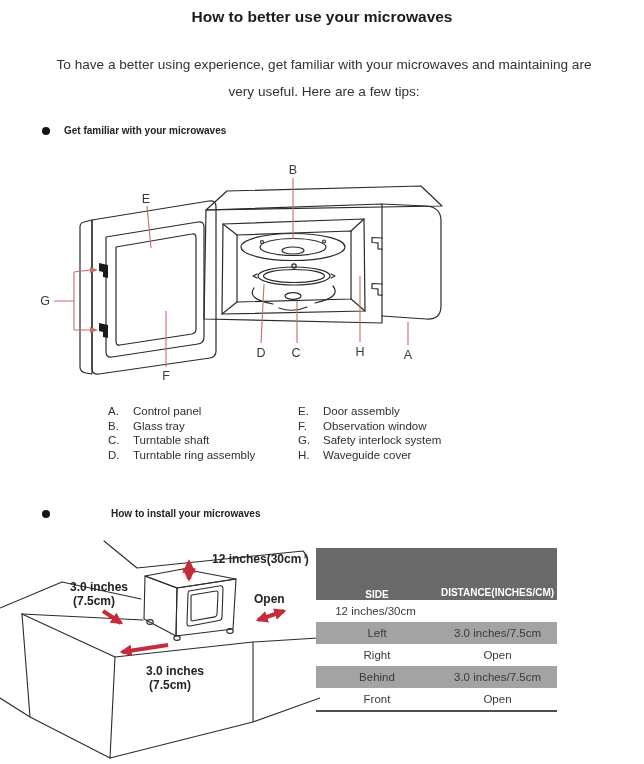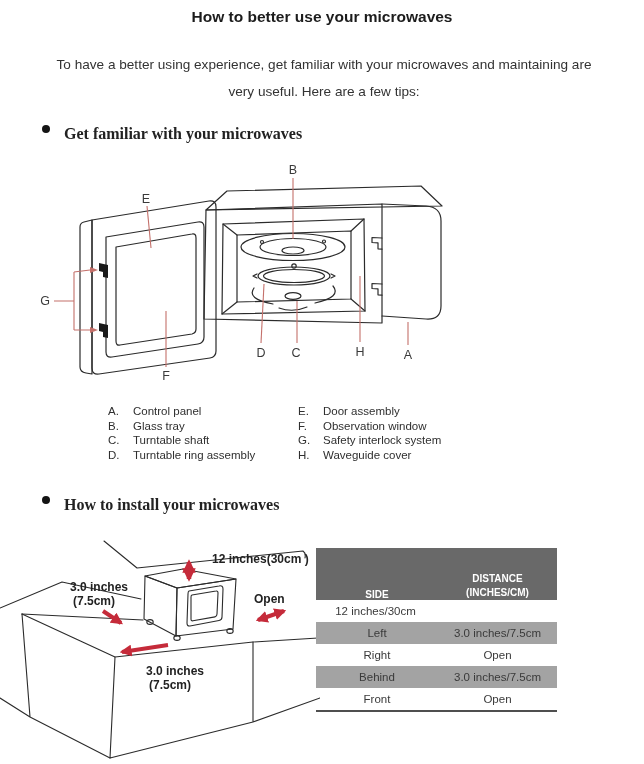--- a/index.html
+++ b/index.html
@@ -3,35 +3,35 @@
 <meta charset="utf-8">
 <style>
   html,body{margin:0;padding:0;background:#fff;}
   #page{position:relative;width:644px;height:764px;background:#ffffff;overflow:hidden;
         font-family:"Liberation Sans",sans-serif;color:#2e2e2e;}
   .abs{position:absolute;}
   #title{top:8px;left:0;width:644px;text-align:center;font-size:15.5px;font-weight:700;color:#1c1c1c;}
   .intro-line{left:8px;width:632px;font-size:13.6px;color:#333;white-space:nowrap;text-align:center;}
   #intro1{top:57px;}
   #intro2{top:84px;}
-  .bullet-heading{display:flex;align-items:flex-start;font-size:16px;font-weight:700;color:#222;font-family:Liberation Serif, serif;}
+  .bullet-heading{display:flex;align-items:center;font-size:10px;font-weight:700;color:#222;}
   #heading1{top:125px;left:42px;}
-  #heading2{top:496px;left:42px;}
+  #heading2{top:508px;left:42px;gap:47px;}
   .bullet-dot{width:8px;height:8px;border-radius:50%;background:#141414;margin-right:14px;flex:0 0 auto;}
   
   .plist{font-size:11.5px;color:#2f2f2f;line-height:14.6px;}
   #plist-left{top:404px;left:108px;}
   #plist-right{top:404px;left:298px;}
   .plist-row{display:flex;}
   .plist-key{width:25px;flex:0 0 auto;}
   
   #dtable{top:548px;left:316px;width:241px;border-bottom:2px solid #4f4f4f;font-size:11.5px;color:#3a3a3a;}
   .dt-header{display:flex;height:52px;background:#696969;color:#ffffff;font-size:10px;font-weight:600;align-items:flex-end;}
   .dt-h1{width:122px;display:flex;align-items:center;justify-content:center;}
-  .dt-h2{width:119px;display:flex;flex-direction:column;align-items:center;justify-content:center;line-height:14px;}
+  .dt-h2{width:119px;display:flex;flex-direction:row;align-items:center;justify-content:center;line-height:14px;}
   .dt-row{display:flex;height:22px;line-height:22px;}
   .dt-row.stripe{background:#a3a3a3;}
   .dt-c1{width:122px;text-align:center;}
   .dt-c2{width:119px;text-align:center;}
   svg text{font-family:"Liberation Sans",sans-serif;}
   .dlabel{font-size:12.5px;fill:#3a3a3a;}
   .ilabel{font-size:12px;font-weight:600;fill:#222;}
 </style>
 </head>
 <body>

